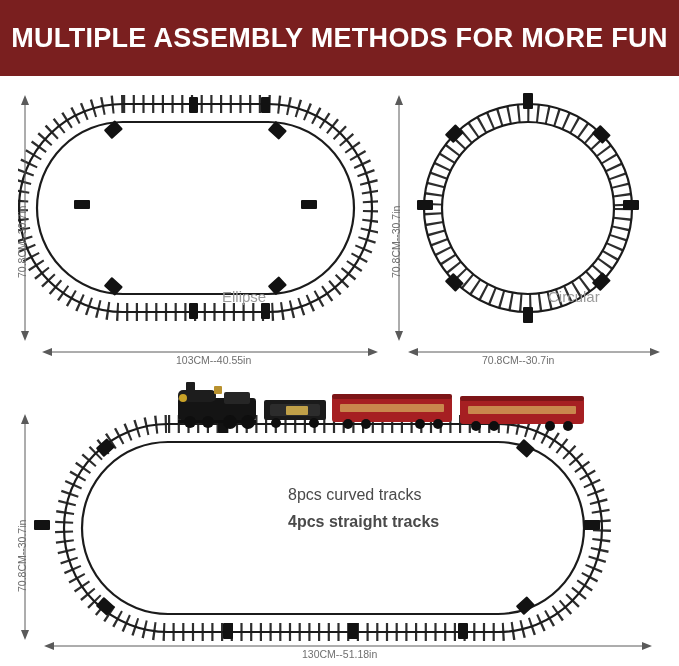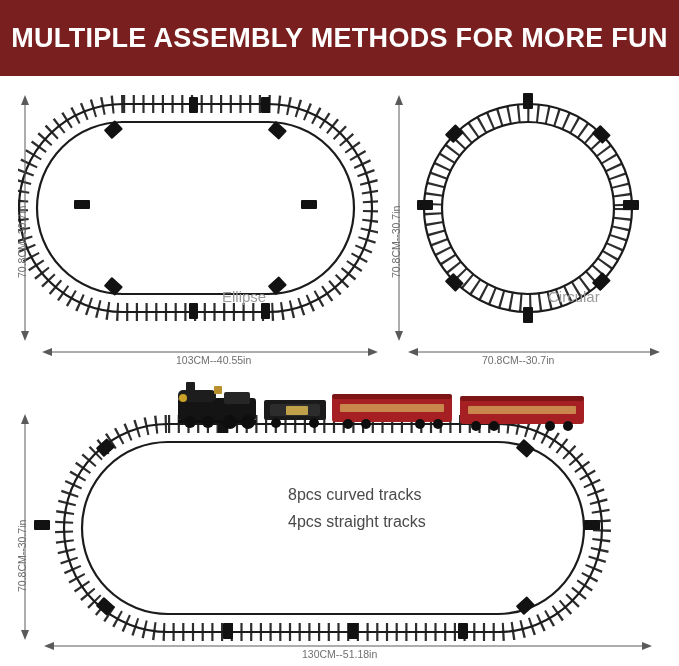--- a/index.html
+++ b/index.html
@@ -214,21 +214,21 @@
       <rect x="442" y="14" width="124" height="5" rx="2" fill="#7d1517"></rect>
       <rect x="450" y="24" width="108" height="8" rx="1" fill="#cf9a55" opacity="0.85"></rect>
       <circle cx="458" cy="44" r="5" fill="#0e0e0e"></circle>
       <circle cx="476" cy="44" r="5" fill="#0e0e0e"></circle>
       <circle cx="532" cy="44" r="5" fill="#0e0e0e"></circle>
       <circle cx="550" cy="44" r="5" fill="#0e0e0e"></circle>
     </g>
   </svg>
 
   <div class="spec-text" style="left:270px; top:104px;">8pcs curved tracks</div>
-  <div class="spec-text" style="left:270px; top:131px;">4pcs straight tracks</div>
+  <div class="spec-text" style="left:270px; top:131px;font-weight:bold;">4pcs straight tracks</div>
 
   <svg width="30" height="230" viewBox="0 0 30 230" style="position:absolute; left:-8px; top:30px;">
     <line class="arrowline" x1="15" y1="8" x2="15" y2="222"></line>
     <polygon points="15,2 11,12 19,12" fill="#5a5a5a"></polygon>
     <polygon points="15,228 11,218 19,218" fill="#5a5a5a"></polygon>
   </svg>
   <div class="dim-text vertical" style="left:-2px; top:210px;">70.8CM--30.7in</div>
 
   <svg width="612" height="24" viewBox="0 0 612 24" style="position:absolute; left:24px; top:252px;">
     <line class="arrowline" x1="8" y1="12" x2="604" y2="12"></line>

